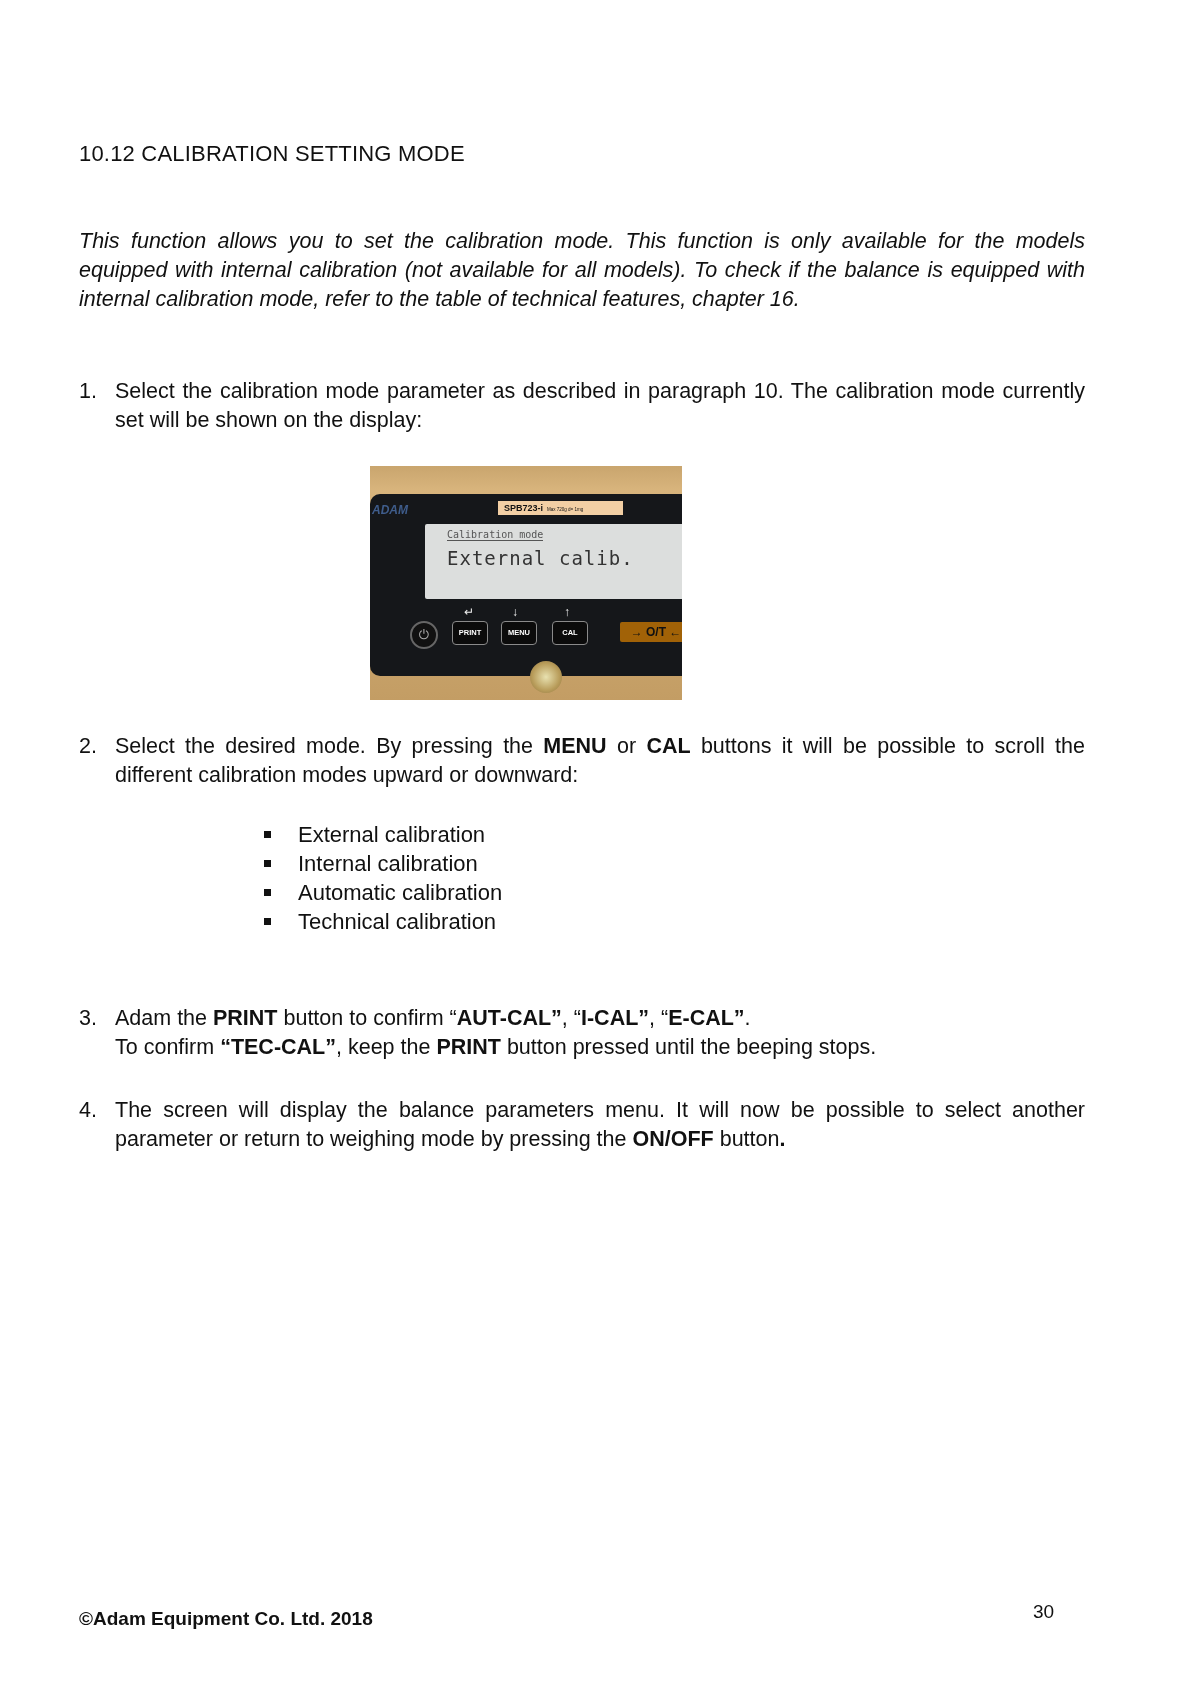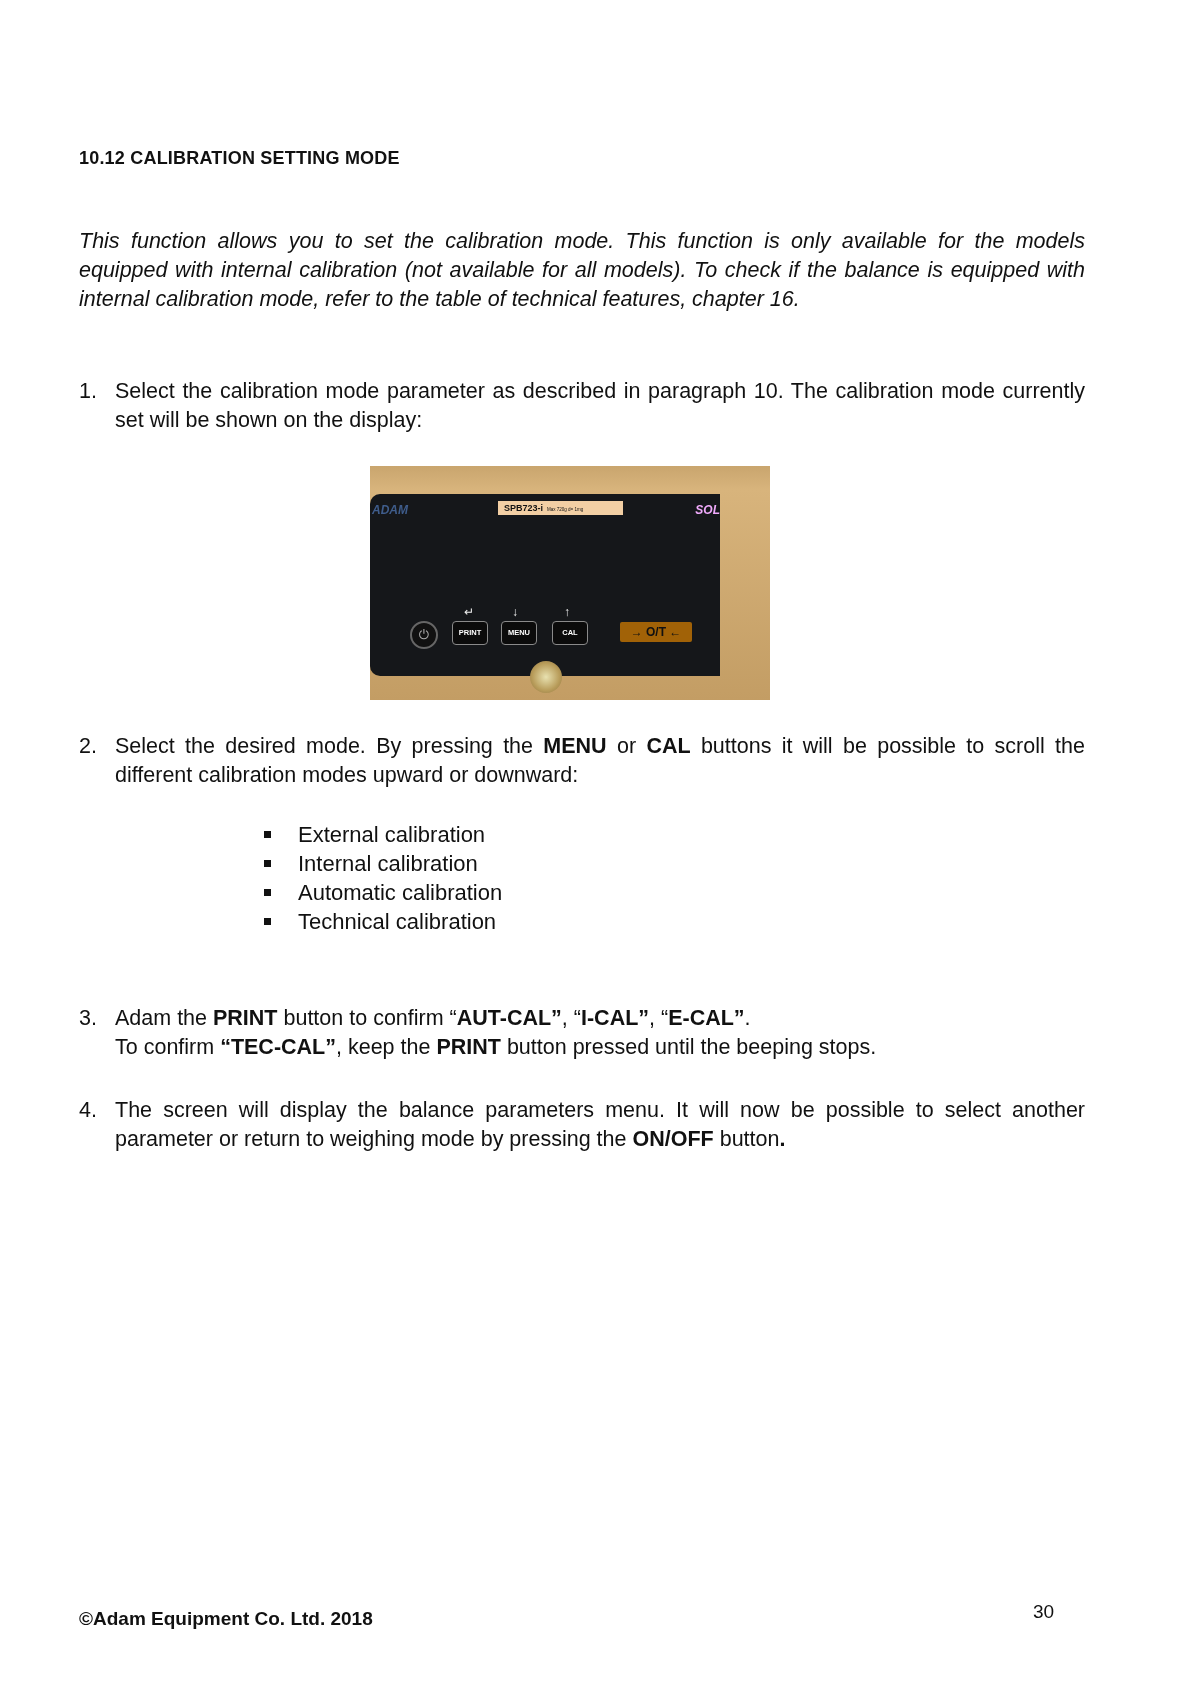--- a/index.html
+++ b/index.html
@@ -1,35 +1,35 @@
 <!DOCTYPE html>
 <html><head>
 <meta charset="utf-8">
 <style>
   html, body { margin:0; padding:0; background:#ffffff; }
   body { width:1200px; height:1698px; position:relative; font-family:"Liberation Sans", sans-serif; color:#111; overflow:hidden; }
-  .heading { position:absolute; left:79px; top:148px; font-size:18px; font-weight:bold; letter-spacing:0.2px; }
+  .heading { position:absolute; left:79px; top:141px; font-size:22px; font-weight:normal; letter-spacing:0.2px; }
   .para { position:absolute; left:79px; width:1006px; font-size:21.5px; line-height:29px; text-align:justify;font-style:italic; }
   .p1 { top:227px; }
   .step { position:absolute; left:79px; width:1006px; font-size:21.5px; line-height:29px; }
   .step .num { position:absolute; left:0; top:0; width:36px; }
   .step .body { margin-left:36px; text-align:justify; }
   .s1 { top:377px; }
   .s2 { top:732px; }
   .s3 { top:1004px; }
   .s4 { top:1096px; }
   .bullets { position:absolute; left:262px; top:820px; font-size:22px; line-height:29px; margin:0; padding:0; list-style:none; }
   .bullets li { position:relative; padding-left:36px; }
   .bullets li::before { content:""; position:absolute; left:2px; top:11px; width:7px; height:7px; background:#111; }
   b { font-weight:bold; }
   .footer-left { position:absolute; left:79px; top:1608px; font-size:19px; font-weight:bold; }
   .footer-right { position:absolute; left:1033px; top:1601px; font-size:19px; }
 
   
-  .photo { position:absolute; left:370px; top:466px; width:400px; height:234px; background:linear-gradient(#c9a56e,#d8b47c 10%,#c39d64); overflow:hidden; }
+  .photo { position:absolute; left:370px; top:466px; width:312px; height:234px; background:linear-gradient(#c9a56e,#d8b47c 10%,#c39d64); overflow:hidden; }
   .panel { position:absolute; left:0; top:28px; width:350px; height:182px; background:#15171a; border-radius:10px 0 0 10px; }
   .brand { position:absolute; left:2px; top:9px; color:#3f5d8c; font-size:12px; font-style:italic; font-weight:bold; }
   .sol { position:absolute; right:0; top:9px; color:#f0abfc; font-size:12px; font-style:italic; font-weight:bold;margin-left:34px; }
   .label-strip { position:absolute; left:128px; top:7px; width:125px; height:14px; background:#f2cfa4; font-size:9px; font-weight:bold; line-height:14px; padding-left:6px; box-sizing:border-box; }
   .label-strip small { font-size:4.5px; font-weight:normal; margin-left:4px; }
   .lcd { position:absolute; left:55px; top:30px; width:270px; height:75px; background:#dcdedd; border-radius:2px; }
   .lcd-title { position:absolute; left:22px; top:5px; font-family:"DejaVu Sans Mono", monospace; font-size:10px; color:#555; border-bottom:1px solid #555; }
   .lcd-main { position:absolute; left:22px; top:23px; font-family:"DejaVu Sans Mono", monospace; font-size:19px; color:#333; letter-spacing:1px; }
   .key { position:absolute; top:127px; height:22px; border:1px solid #8a8a8a; border-radius:4px; background:#0b0b0b; color:#fff; font-size:7.5px; font-weight:bold; text-align:center; line-height:22px; }
   .arrow { position:absolute; top:111px; color:#eee; font-size:12px; }
@@ -46,20 +46,24 @@
 <div class="step s1">
   <span class="num">1.</span>
   <div class="body">Select the calibration mode parameter as described in paragraph 10. The calibration mode currently set will be shown on the display:</div>
 </div>
 
 <div class="photo">
   <div class="panel">
     <span class="brand">ADAM</span>
     <span class="sol">SOL</span>
     <div class="label-strip"><span>SPB723-i</span><small>Max 720g d= 1mg</small></div>
+    <div class="lcd">
+      <span class="lcd-title">Calibration mode</span>
+      <span class="lcd-main">External calib.</span>
+    </div>
     <span class="arrow" style="left:94px">↵</span>
     <span class="arrow" style="left:142px">↓</span>
     <span class="arrow" style="left:194px">↑</span>
     <div class="power">⏻</div>
     <div class="key" style="left:82px;width:34px">PRINT</div>
     <div class="key" style="left:131px;width:34px">MENU</div>
     <div class="key" style="left:182px;width:34px">CAL</div>
     <div class="ot">→ O/T ←</div>
   </div>
   <div class="level"></div>

